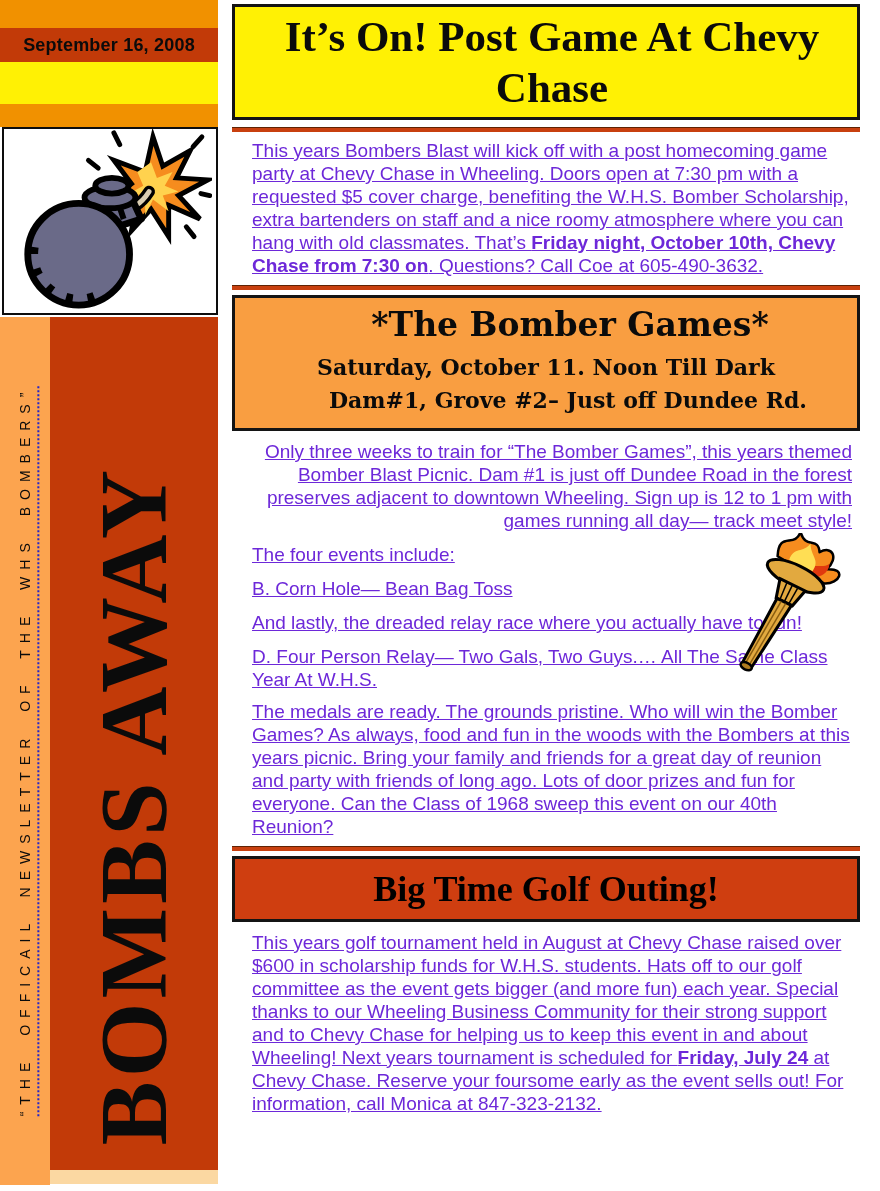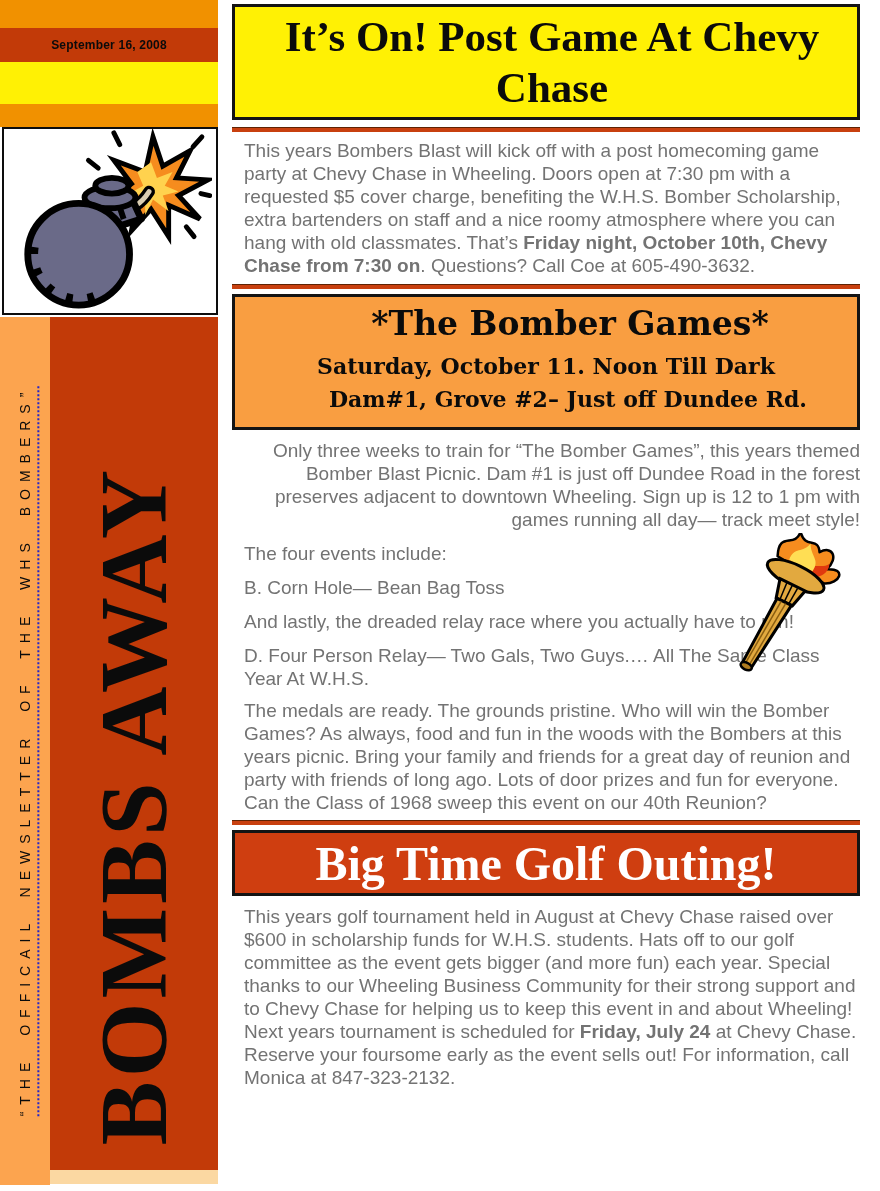--- a/index.html
+++ b/index.html
@@ -3,21 +3,21 @@
 <meta charset="utf-8">
 <style>
   html,body{margin:0;padding:0;background:#fff;}
   .canvas{position:relative;width:880px;height:1191px;background:#fff;overflow:hidden;
           font-family:"Liberation Sans",sans-serif;color:#111;}
   
   .strip{position:absolute;left:0;width:218px;}
   .strip-o1{top:0;height:28px;background:#F19100;}
   .date-box{position:absolute;left:0;top:28px;width:218px;height:34px;background:#C23A08;
             display:flex;align-items:center;justify-content:center;}
-  .date-box span{font-size:12px;font-weight:bold;color:#0b0b0b;letter-spacing:.2px;}
+  .date-box span{font-size:18px;font-weight:bold;color:#0b0b0b;letter-spacing:.2px;}
   .strip-y{top:62px;height:42px;background:#FFF104;}
   .strip-o2{top:104px;height:23px;background:#F19100;}
   .bomb-box{position:absolute;left:2px;top:127px;width:212px;height:184px;background:#fff;
             border:2px solid #0d0d0d;}
   .caption-strip{position:absolute;left:0;top:317px;width:50px;height:868px;background:#FCA44F;
                  display:flex;align-items:center;justify-content:center;}
   .vtext{transform:rotate(-90deg);white-space:nowrap;font-size:14px;color:#0b0b0b;
          letter-spacing:7px;word-spacing:9px;
          text-decoration:underline dotted #2323CC 2px;text-underline-offset:7px;}
   .bombs-block{position:absolute;left:50px;top:317px;width:168px;height:853px;background:#C23A08;
@@ -27,32 +27,32 @@
           letter-spacing:4px;color:#0b0b0b;}
   .cream-strip{position:absolute;left:50px;top:1170px;width:168px;height:14px;background:#FBD8A2;}
   
   .main{position:absolute;left:232px;top:0;width:628px;}
   .title-box{margin-top:4px;height:110px;background:#FFF104;border:3px solid #141414;
              display:flex;align-items:center;justify-content:center;text-align:center;}
   .title-box h1{margin:0;font-family:"Liberation Serif",serif;font-weight:bold;
                 font-size:43px;line-height:51px;color:#0b0b0b;padding-left:12px;}
   .rule{height:4px;background:#C8400F;border-top:1.5px solid #5F2304;}
   .r1{margin-top:7px;} .r2{margin-top:7px;} .r3{margin-top:6px;}
-  .body{margin:0;padding-left:12px;font-size:19px;line-height:23px;color:#737373;}
+  .body{margin:8px;padding-left:12px;font-size:19px;line-height:23px;color:#6d28d9;text-decoration:underline;}
   .p1{margin-top:7px;} .p-intro{margin-top:9px;text-align:right;}
   .mt{margin-top:11px;} .p-medals{margin-top:9px;} .p-golf{margin-top:9px;}
   .games-box{margin-top:5px;height:130px;background:#F99E41;border:3px solid #141414;
              text-align:center;font-family:"DejaVu Serif",serif;font-weight:bold;color:#0b0b0b;}
   .g1{padding-top:7px;font-size:33px;line-height:40px;padding-left:48px;}
   .g2{margin-top:10px;font-size:22px;line-height:24px;}
   .g3{margin-top:9px;font-size:22px;line-height:24px;padding-left:44px;}
   .golf-box{margin-top:5px;height:60px;background:#CF3E10;border:3px solid #141414;
             display:flex;align-items:center;justify-content:center;}
   .golf-box h2{margin:10px;font-family:"Liberation Serif",serif;font-weight:bold;
-               font-size:48px;color:#ffffff;}
+               font-size:36px;color:#000000;}
   .torch{position:absolute;left:500px;top:533px;}
 </style>
 </head>
 <body>
 
 <div class="canvas">
 
   <div class="strip strip-o1"></div>
 
   <div class="date-box">

